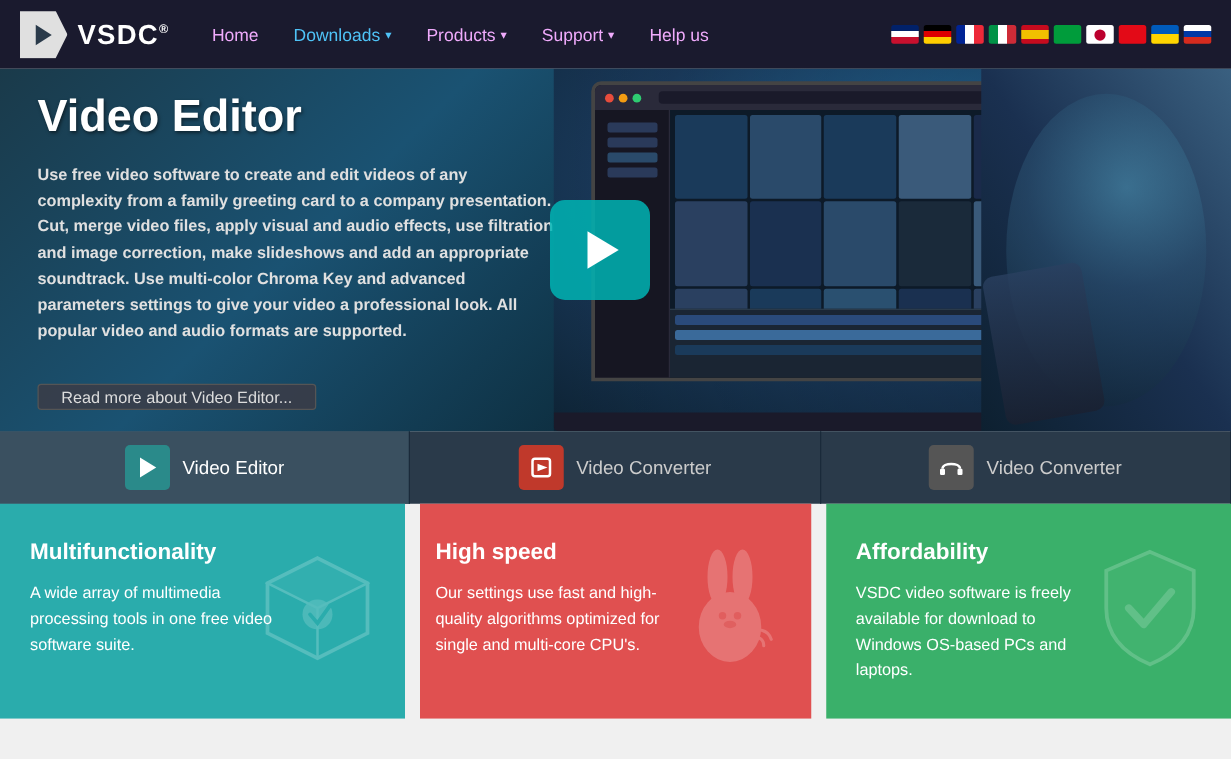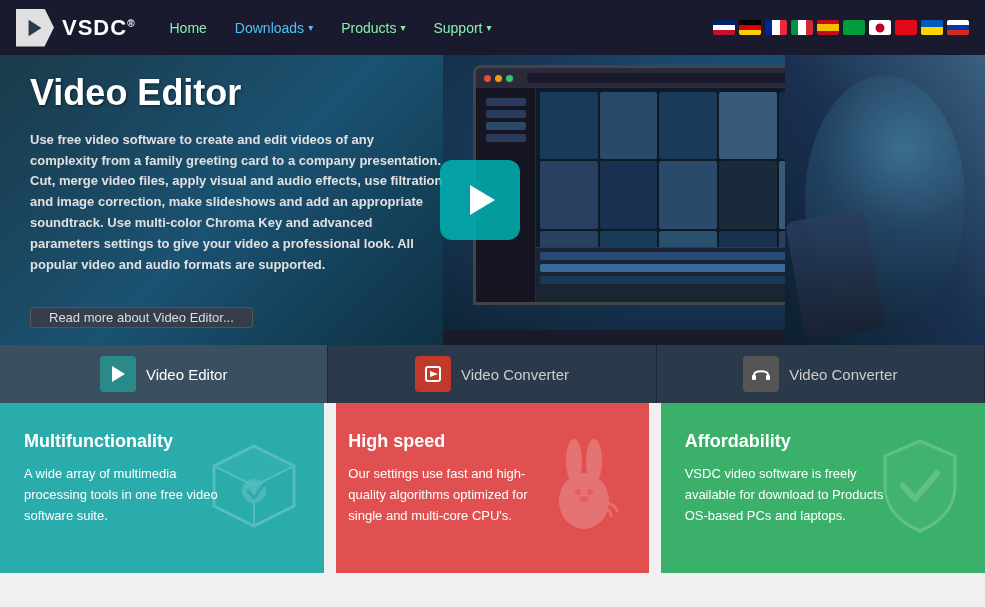--- a/index.html
+++ b/index.html
@@ -35,21 +35,21 @@
       font-weight: bold;
       letter-spacing: 1px;
     }
     .logo-text sup { font-size: 10px; vertical-align: super; }
     nav ul {
       display: flex;
       list-style: none;
       flex: 1;
     }
     nav ul li a {
-      color: #86efac;
+      color: #f0abfc;
       text-decoration: none;
       padding: 0 14px;
       height: 55px;
       display: flex;
       align-items: center;
       font-size: 14px;
     }
     nav ul li a:hover, nav ul li a.active { color: white; }
     nav ul li a.active { color: #4fc3f7; }
     .nav-arrow { font-size: 10px; margin-left: 4px; }
@@ -246,20 +246,23 @@
       <a href="#">
         <span>Products</span>
           <span class="nav-arrow">▾</span>
       </a>
     </li>
     <li>
       <a href="#">
         <span>Support</span>
           <span class="nav-arrow">▾</span>
       </a>
+    </li>
+    <li>
+      <a href="#">Help us</a>
     </li>
   </ul>
   <div class="lang-flags">
     <span class="flag flag-uk" title="English"></span>
     <span class="flag flag-de" title="German"></span>
     <span class="flag flag-fr" title="French"></span>
     <span class="flag flag-it" title="Italian"></span>
     <span class="flag flag-es" title="Spanish"></span>
     <span class="flag flag-br" title="Portuguese"></span>
     <span class="flag flag-jp" title="Japanese"></span>
@@ -390,21 +393,21 @@
         <circle cx="39" cy="56" r="3" fill="rgba(200,50,50,0.5)"></circle>
         <circle cx="51" cy="56" r="3" fill="rgba(200,50,50,0.5)"></circle>
         <ellipse cx="45" cy="63" rx="5" ry="3" fill="rgba(200,100,100,0.6)"></ellipse>
         <path d="M60 68 Q75 65 78 75" stroke="white" stroke-width="2.5" fill="none" stroke-linecap="round"></path>
         <path d="M60 73 Q72 72 72 80" stroke="white" stroke-width="2.5" fill="none" stroke-linecap="round"></path>
       </svg>
     </div>
   </div>
   <div class="feature-card green">
     <h3>Affordability</h3>
-    <p>VSDC video software is freely available for download to Products OS-based PCs and laptops.</p>
+    <p>VSDC video software is freely available for download to Windows OS-based PCs and laptops.</p>
     <div class="feature-icon">
       <svg width="90" height="100" viewBox="0 0 90 100" fill="white" opacity="0.5">
         <path d="M45 5 L80 20 L80 50 Q80 80 45 95 Q10 80 10 50 L10 20 Z" stroke="white" stroke-width="3" fill="rgba(255,255,255,0.2)"></path>
         <path d="M28 50 L40 63 L62 37" stroke="white" stroke-width="6" fill="none" stroke-linecap="round" stroke-linejoin="round"></path>
       </svg>
     </div>
   </div>
 </div>
 
 </body></html>

